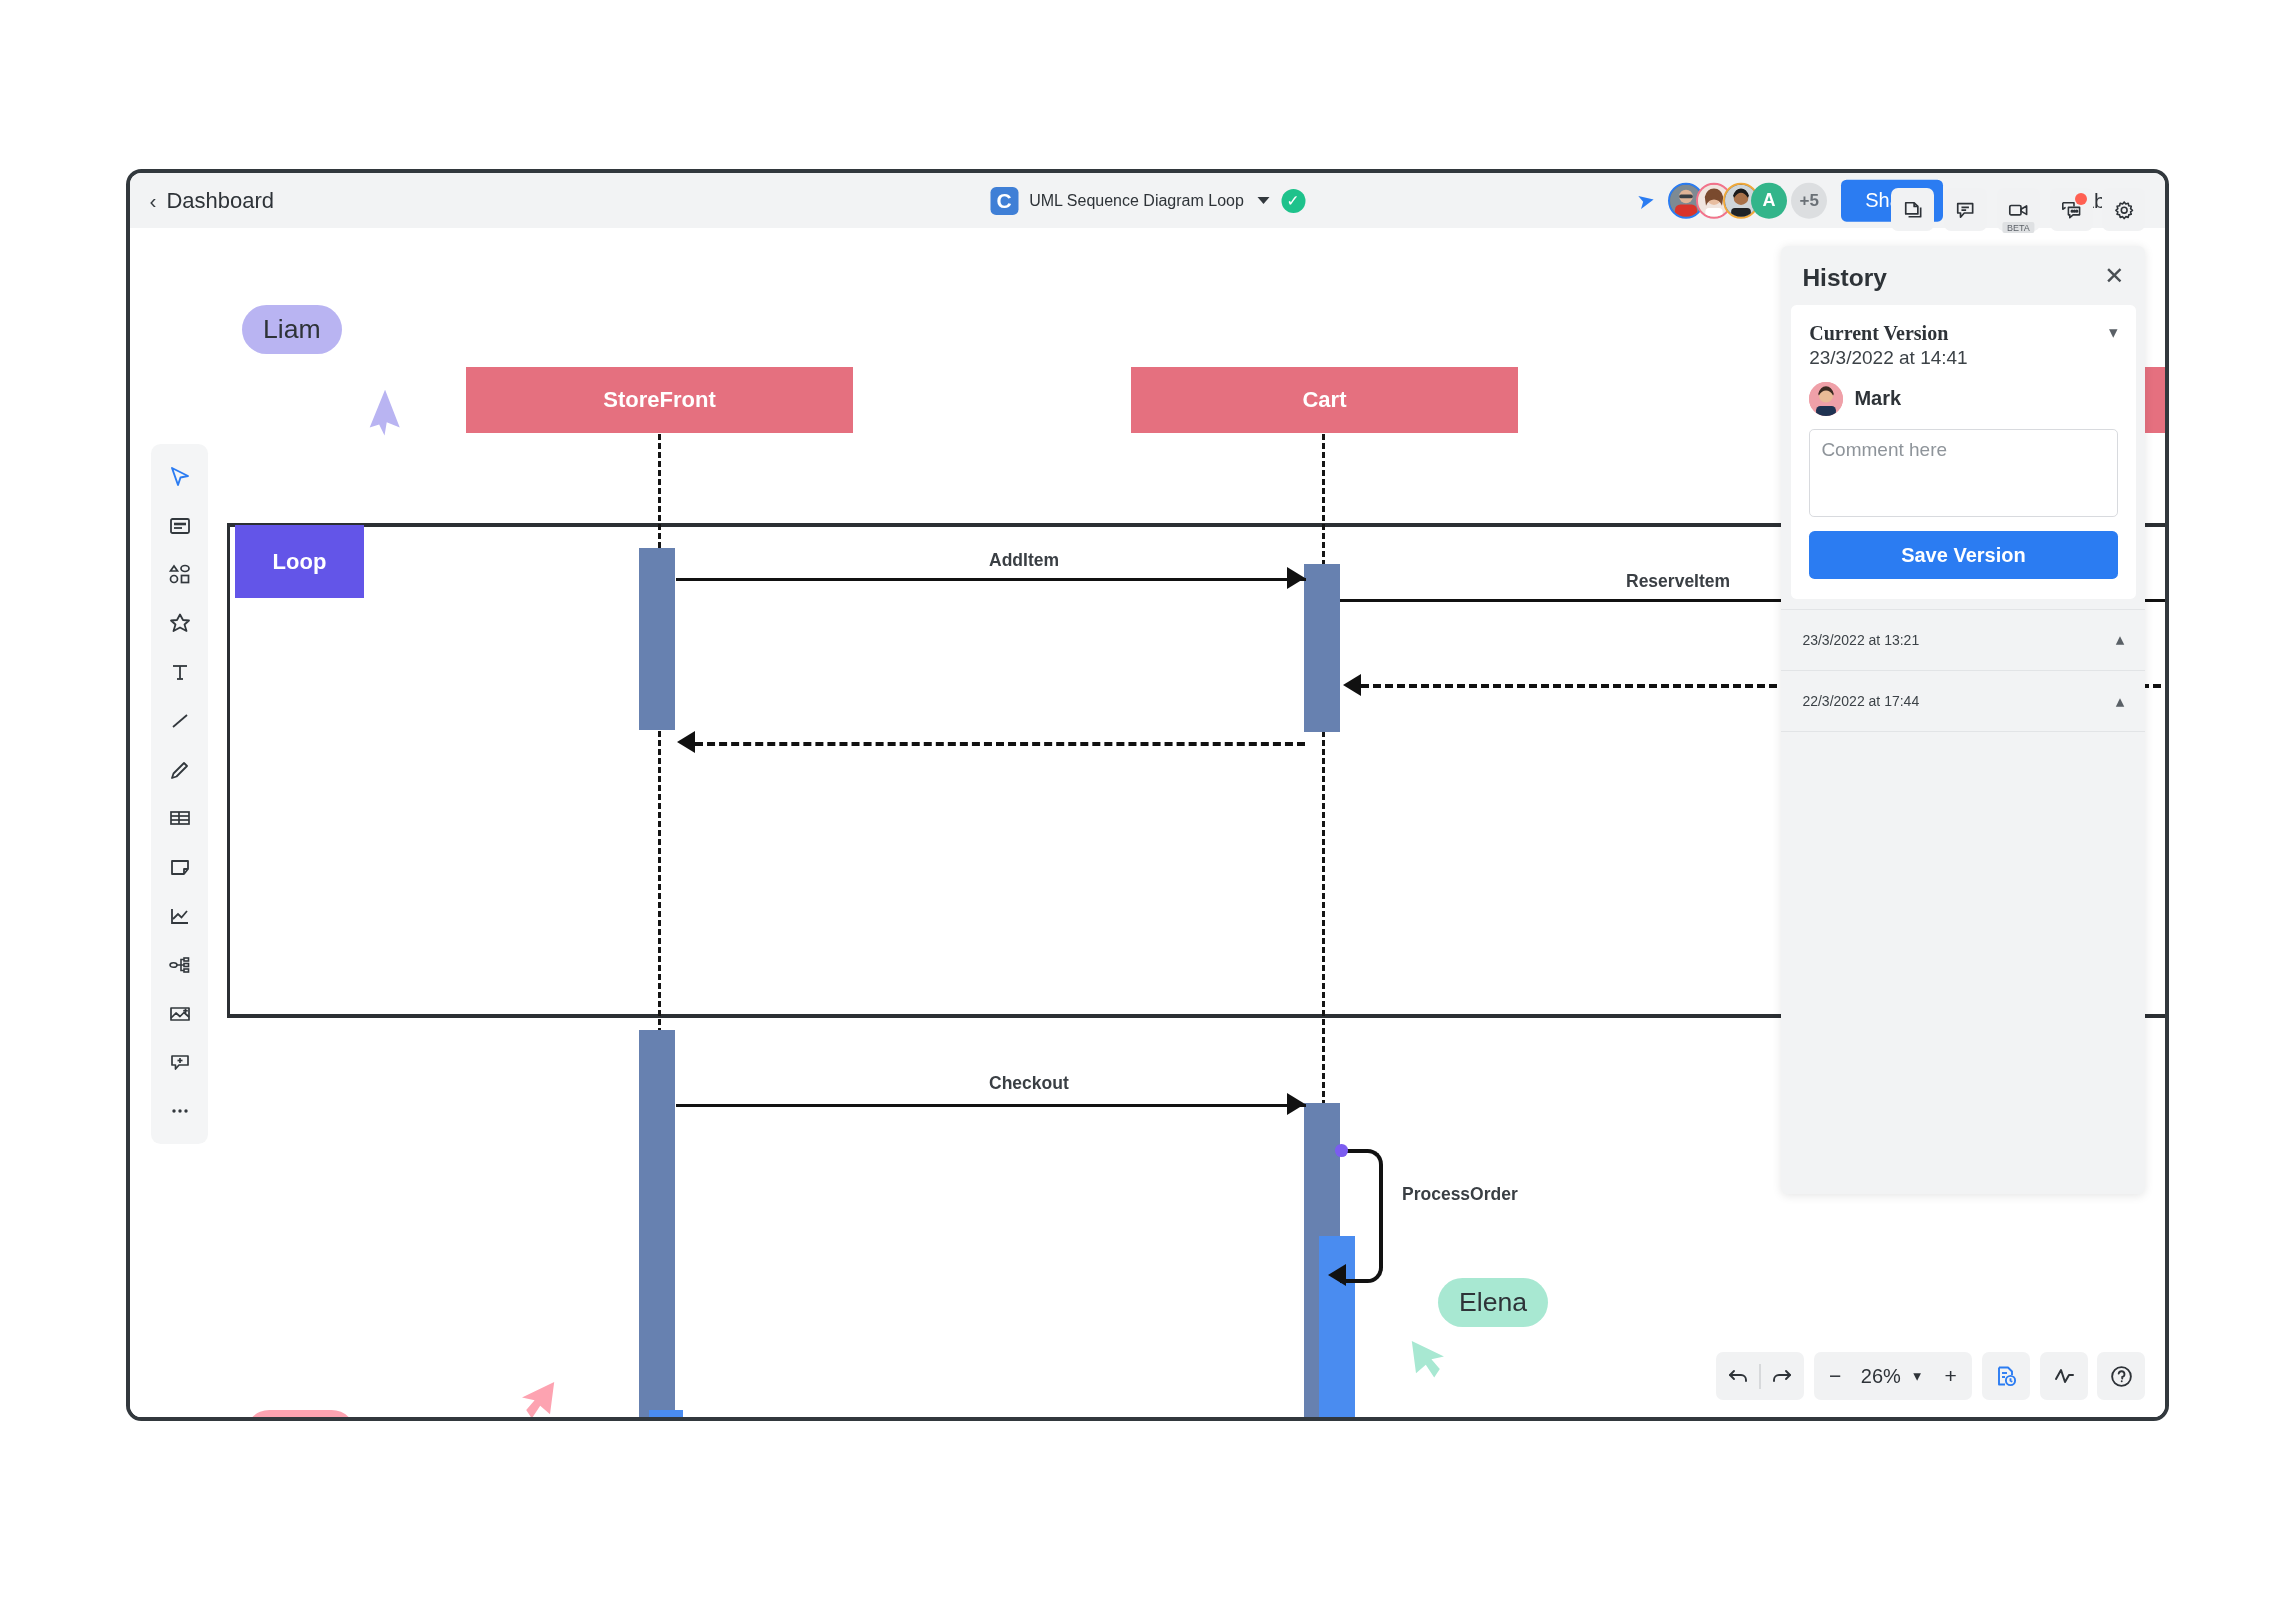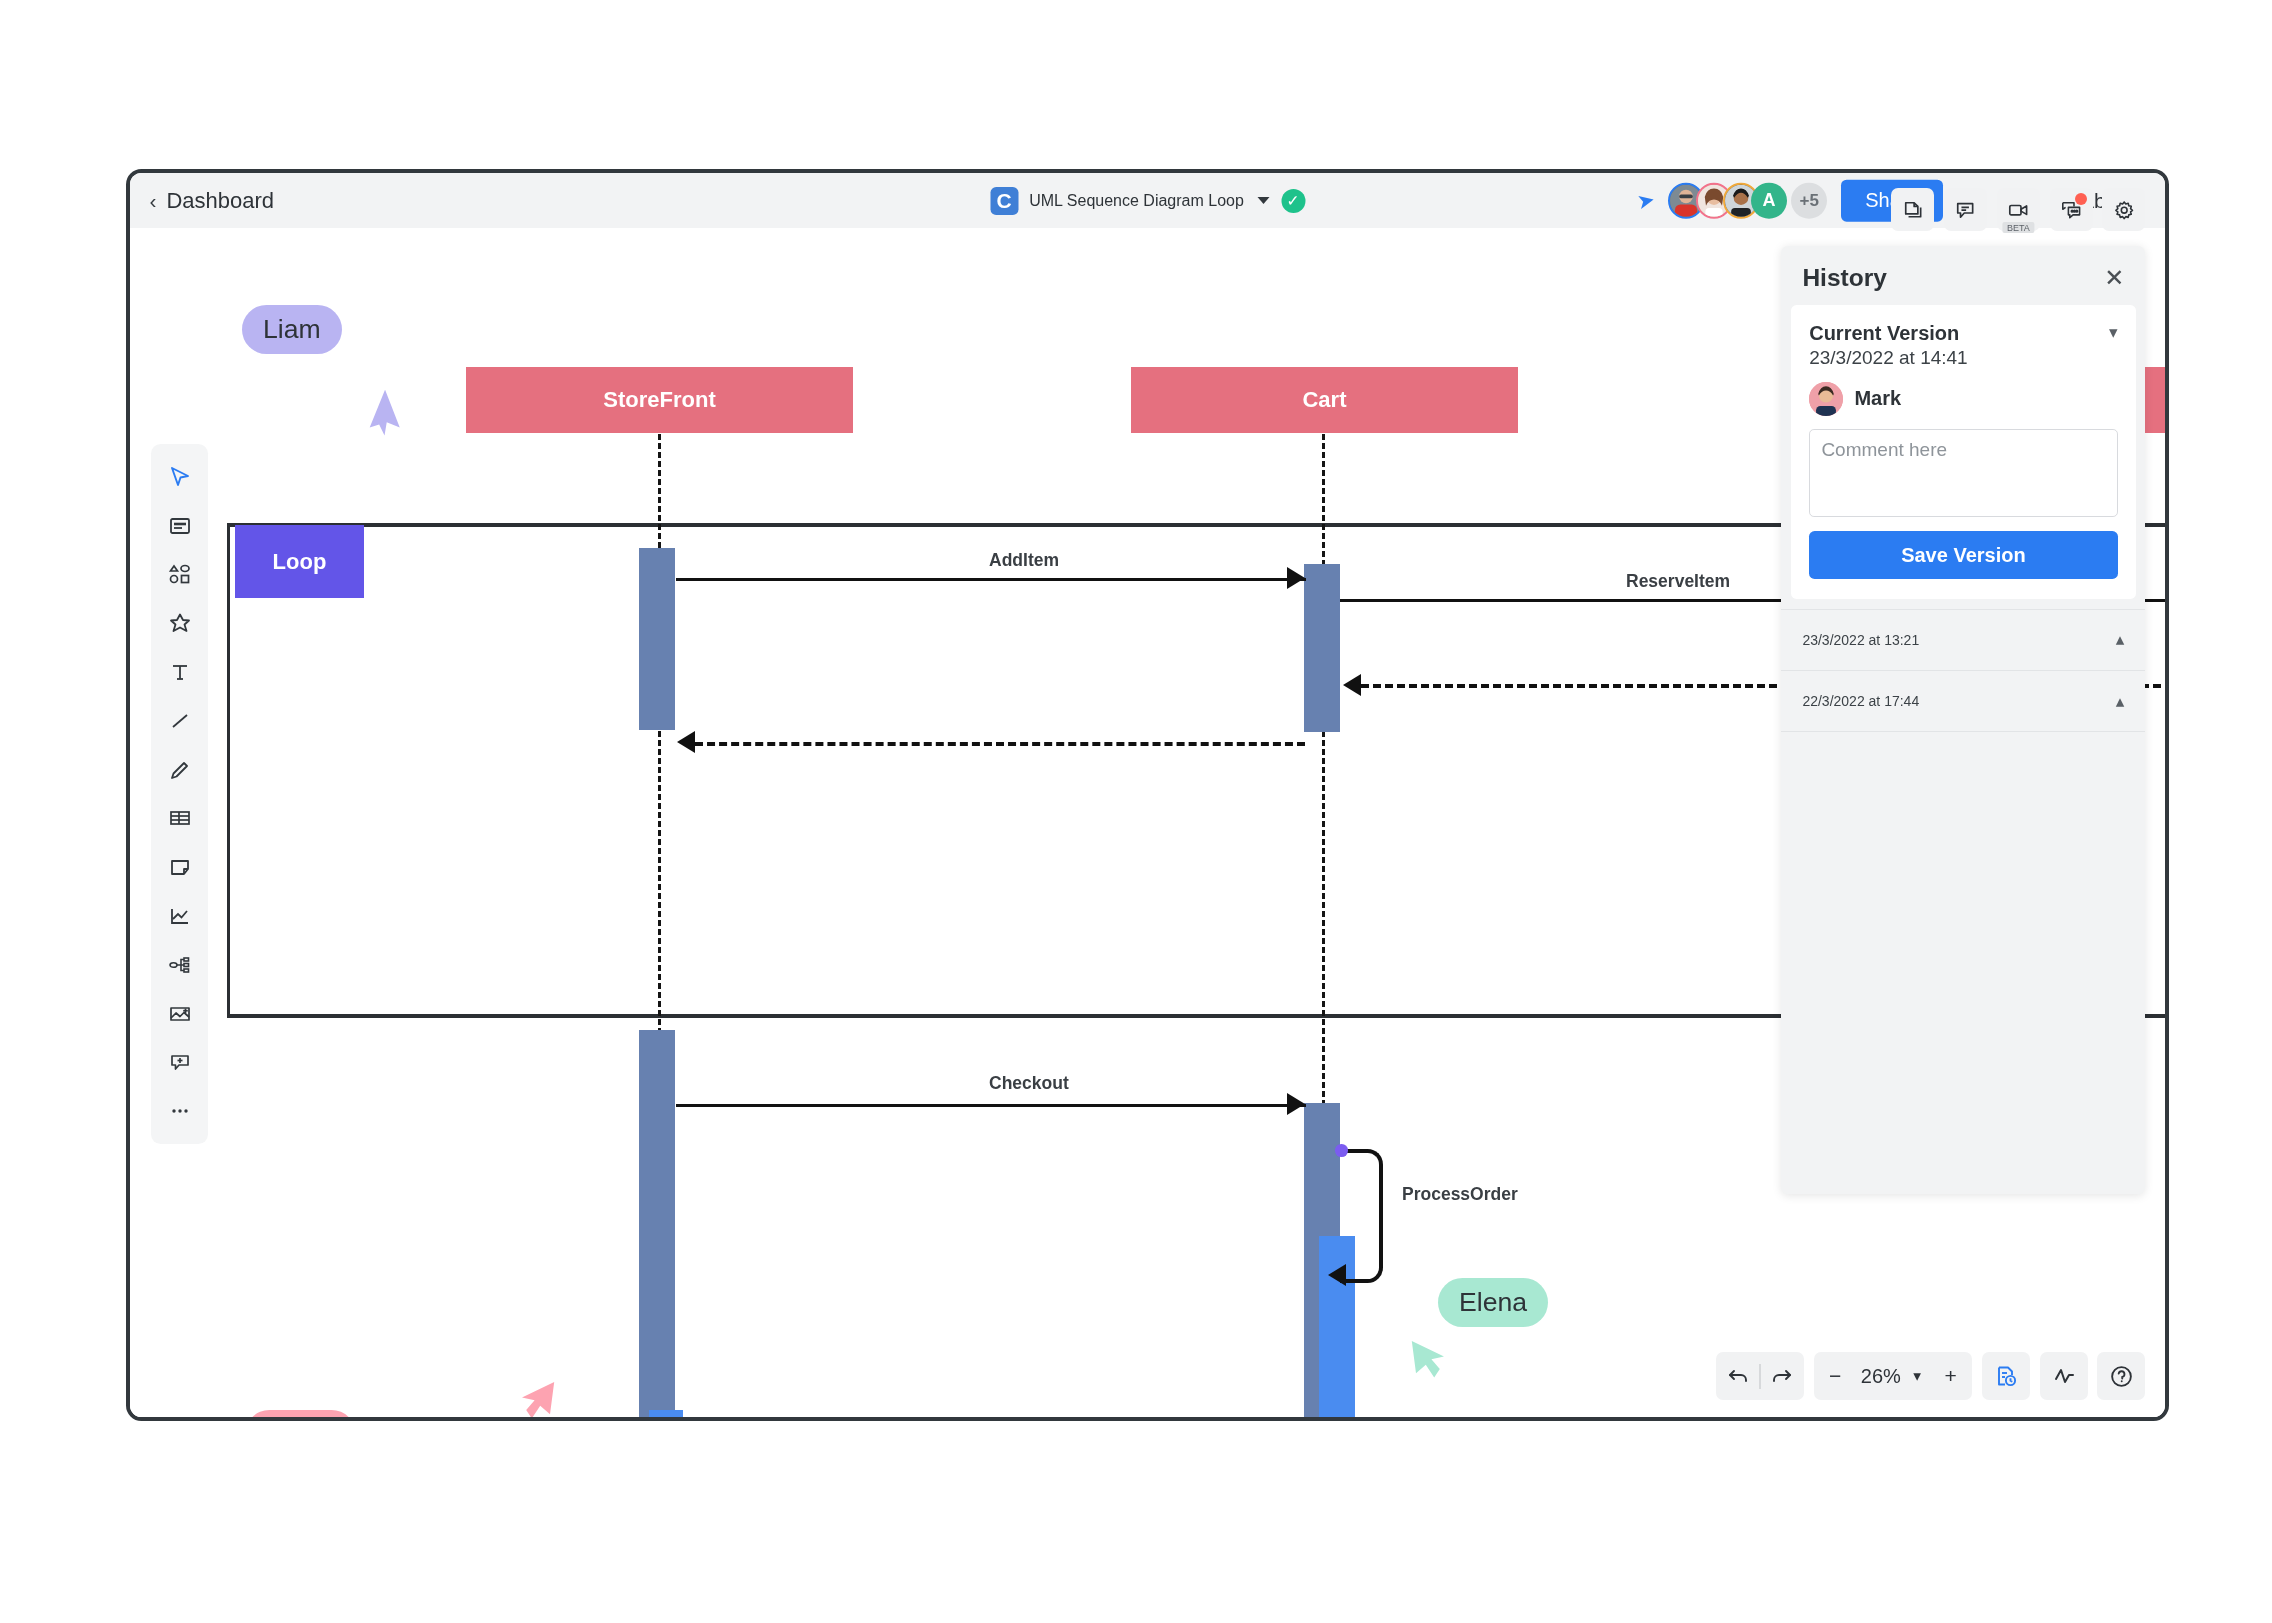--- a/index.html
+++ b/index.html
@@ -148,30 +148,30 @@
   .notif-dot{
     position:absolute;top:4.9px;right:5.6px;width:12px;height:12px;border-radius:50%;background:#ff6052;
   }
 
   #history-panel{
     position:absolute;right:19.6px;top:73px;width:364px;
     background:#f2f3f4;border-radius:7px;z-index:5;
     box-shadow:0 1.4px 9.8px rgba(0,0,0,.10);overflow:hidden;
   }
   .hist-header{
-    display:flex;align-items:center;justify-content:space-between;
+    display:flex;justify-content:space-between;
     padding:18px 21px 12.6px 21px;
   }
   .hist-title{font-size:24.5px;font-weight:bold;color:#2e3338;}
   .hist-close{font-size:24px;color:#4a4f54;cursor:pointer;line-height:1;}
   .hist-card{
     background:#fff;margin:0 9.8px 9.8px 9.8px;border-radius:5.6px;padding:17px 18px 19.6px 18px;
   }
   .hist-card-top{display:flex;align-items:flex-start;justify-content:space-between;}
-  .hist-ver{font-size:20px;font-weight:bold;color:#2e3338;}
+  .hist-ver{font-size:20px;font-weight:bold;color:#2e3338;font-family:Liberation Serif, serif;}
   .hist-date{font-size:19px;color:#3c4247;margin-top:2.8px;}
   .chev{font-size:17px;color:#5a6066;cursor:pointer;}
   .hist-author{display:flex;align-items:center;gap:11.2px;margin-top:12.6px;}
   .author-avatar{
     width:34px;height:34px;border-radius:50%;background:#efa0a8;overflow:hidden;position:relative;
   }
   .author-name{font-size:20px;font-weight:bold;color:#2e3338;}
   .comment-box{
     margin-top:12.6px;width:100%;box-sizing:border-box;height:88px;resize:none;
     border:1.4px solid #d8dade;border-radius:4.9px;padding:9.8px 11.2px;

